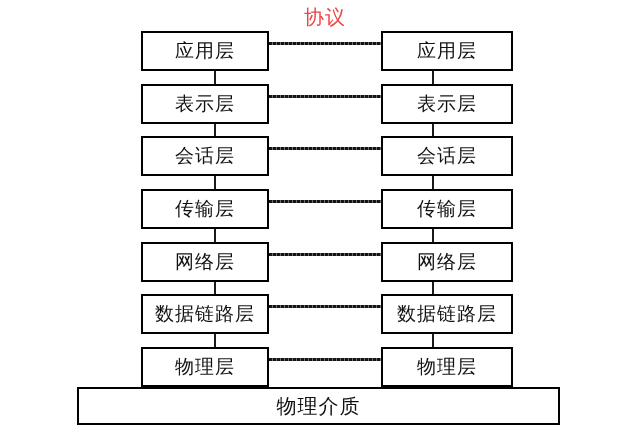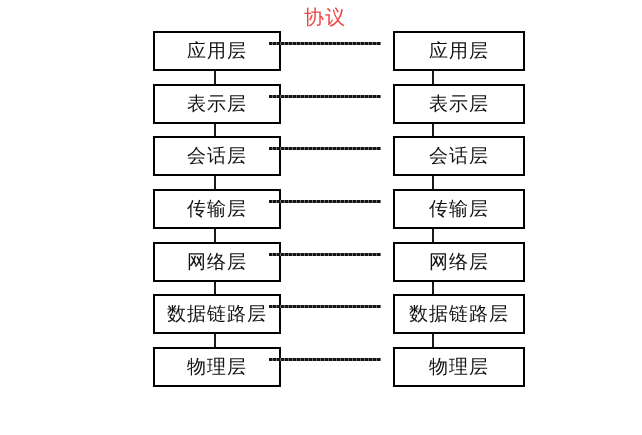--- a/index.html
+++ b/index.html
@@ -31,21 +31,20 @@
     position: absolute;
     box-sizing: border-box;
     height: 40px;
     border: 2px solid #000000;
     background: #ffffff;
     display: flex;
     align-items: center;
     justify-content: center;
     font-size: 19px;
     letter-spacing: 1px;
-    margin-left: 12px;
   }
   .box.left  { left: 141px; width: 128px; }
   .box.right { left: 381px; width: 132px; }
   .pline {
     position: absolute;
     left: 269px;
     width: 112px;
     height: 3px;
     background: repeating-linear-gradient(90deg,
       #141414 0px, #141414 3px,
@@ -120,14 +119,15 @@
   <div class="pline" style="top:305px"></div>
   <div class="box right" style="top:294px">数据链路层</div>
 
   <div class="vconn lcol" style="top:334px;height:13px"></div>
   <div class="vconn rcol" style="top:334px;height:13px"></div>
 
   <div class="box left" style="top:347px">物理层</div>
   <div class="pline" style="top:358px"></div>
   <div class="box right" style="top:347px">物理层</div>
 
+  <div class="medium">物理介质</div>
 
 </div>
 
 </body></html>

